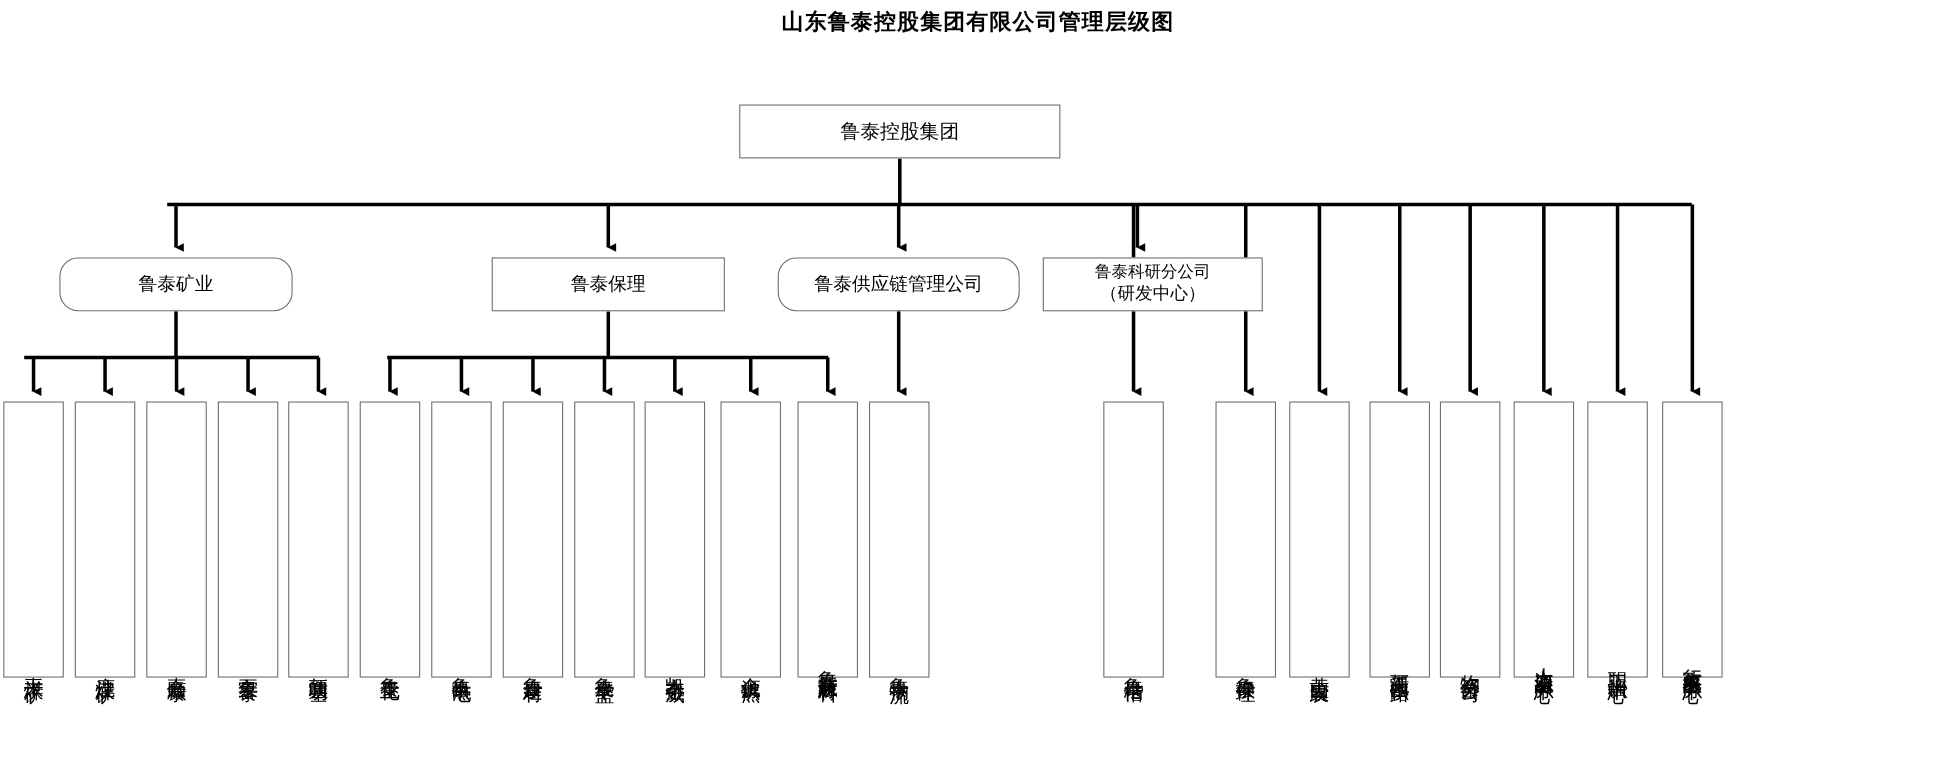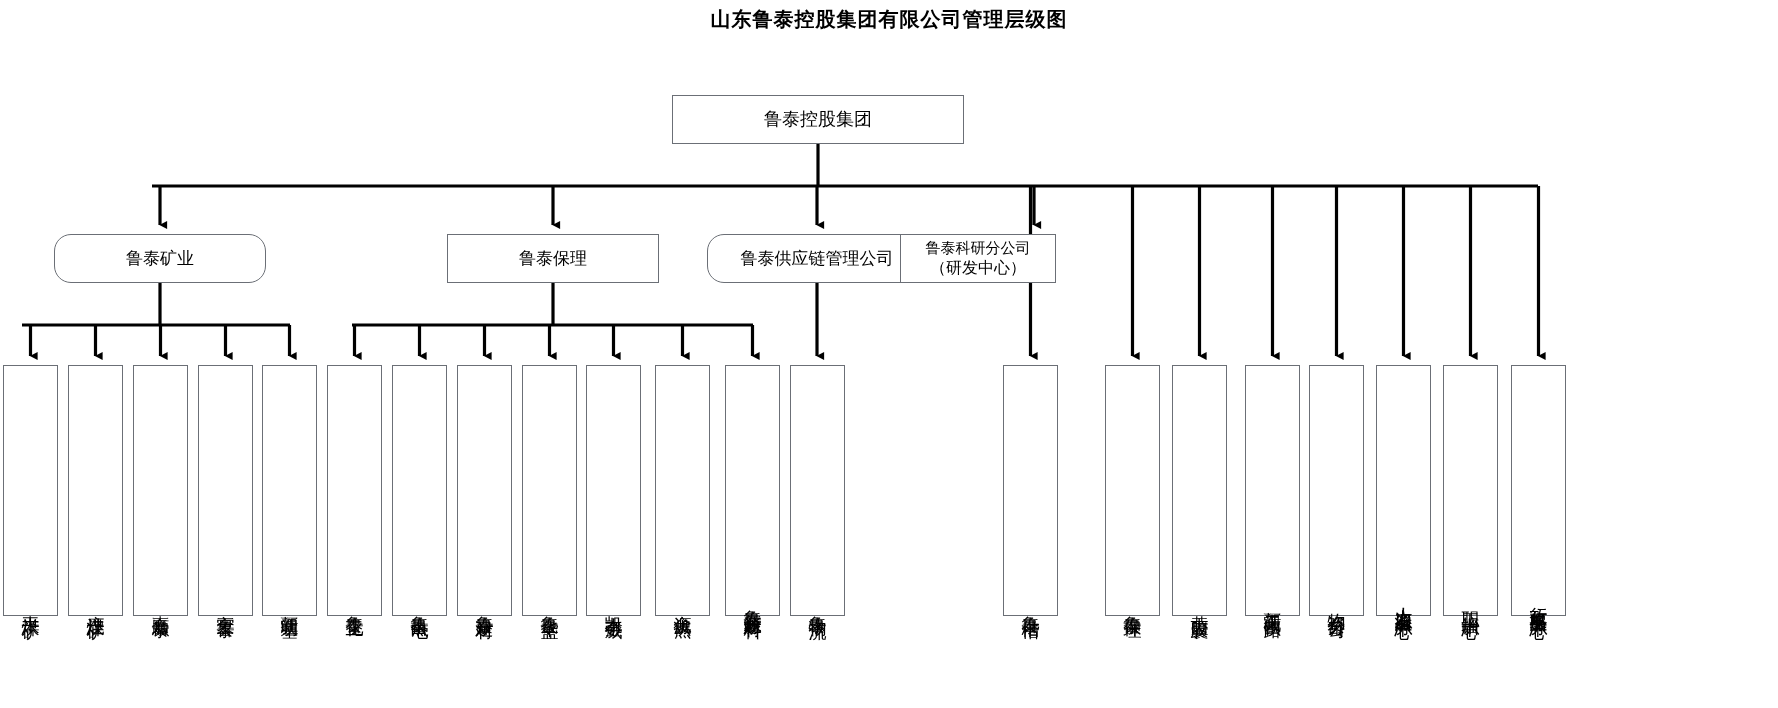--- a/index.html
+++ b/index.html
@@ -112,21 +112,21 @@
       </div>
       <div class="node " style="left: 54px; top: 234px; width: 212px; height: 49px; border-radius: 17px;">
         <span>鲁泰矿业</span>
       </div>
       <div class="node " style="left: 447px; top: 234px; width: 212px; height: 49px;">
         <span>鲁泰保理</span>
       </div>
       <div class="node " style="left: 707px; top: 234px; width: 220px; height: 49px; border-radius: 17px;">
         <span>鲁泰供应链管理公司</span>
       </div>
-      <div class="node two-line" style="left: 900px; top: 234px; width: 156px; height: 49px;">
+      <div class="node two-line" style="left: 948px; top: 234px; width: 200px; height: 49px;">
         <span>鲁泰科研分公司</span>
         <span class="l2">（研发中心）</span>
       </div>
       <div class="node vert" style="left: 3px; top: 365px; width: 55px; height: 251px;">
         <span class="vtext">太平煤矿</span>
       </div>
       <div class="node vert" style="left: 68px; top: 365px; width: 55px; height: 251px;">
         <span class="vtext">鹿洼煤矿</span>
       </div>
       <div class="node vert" style="left: 133px; top: 365px; width: 55px; height: 251px;">

